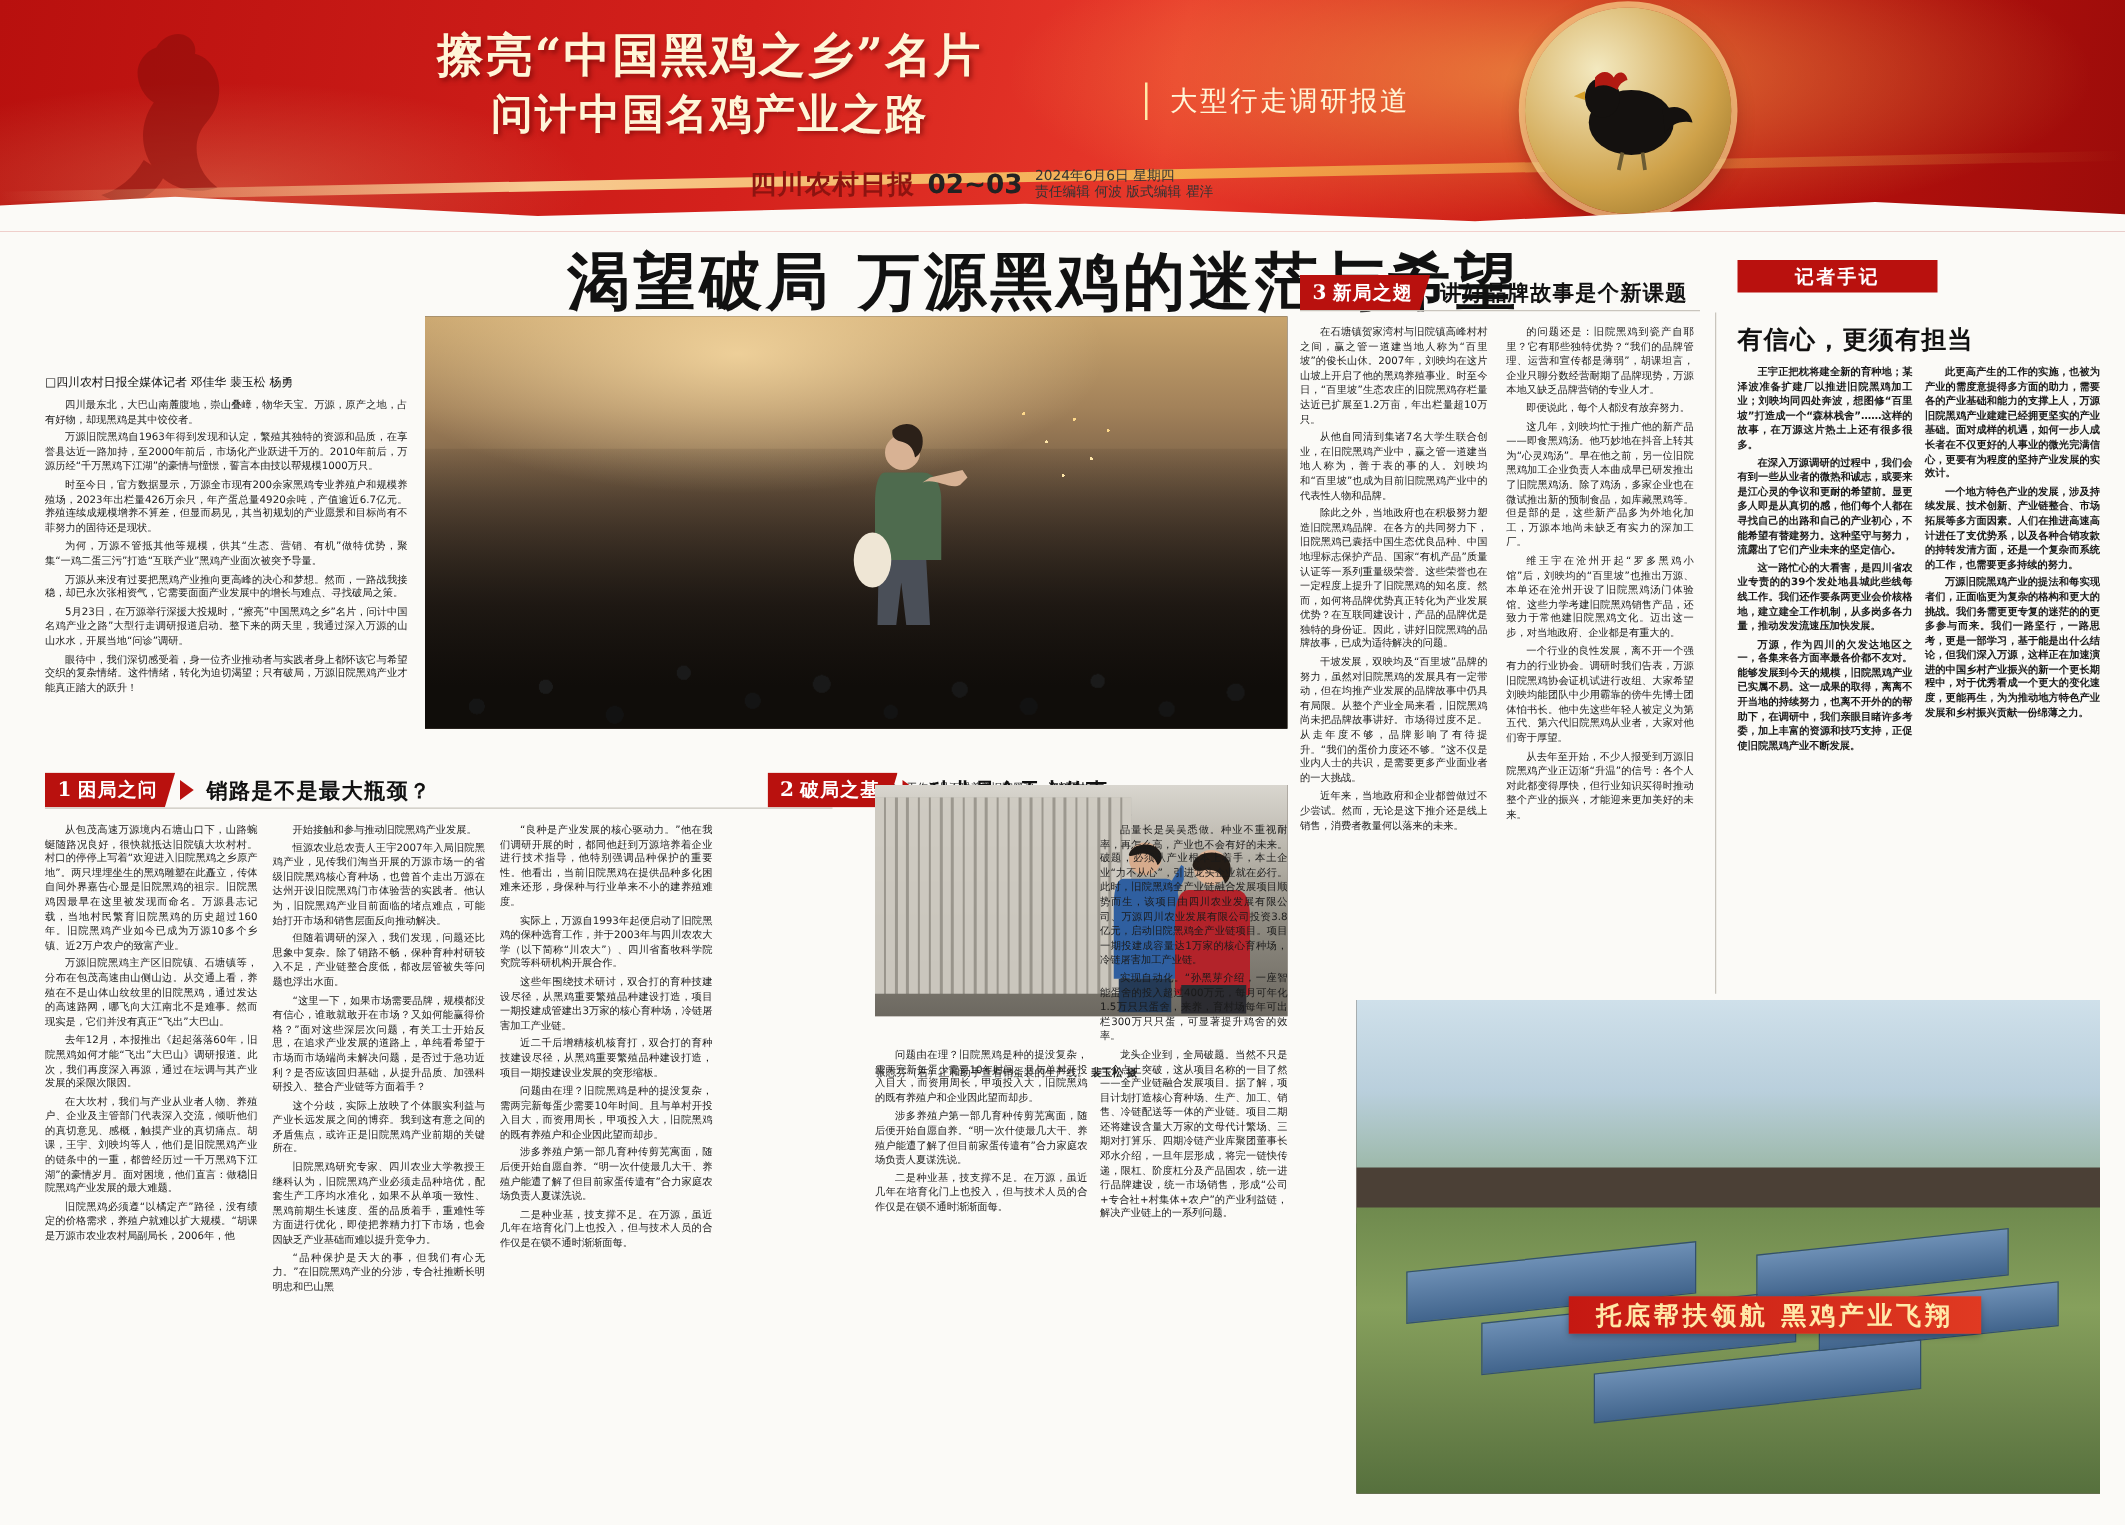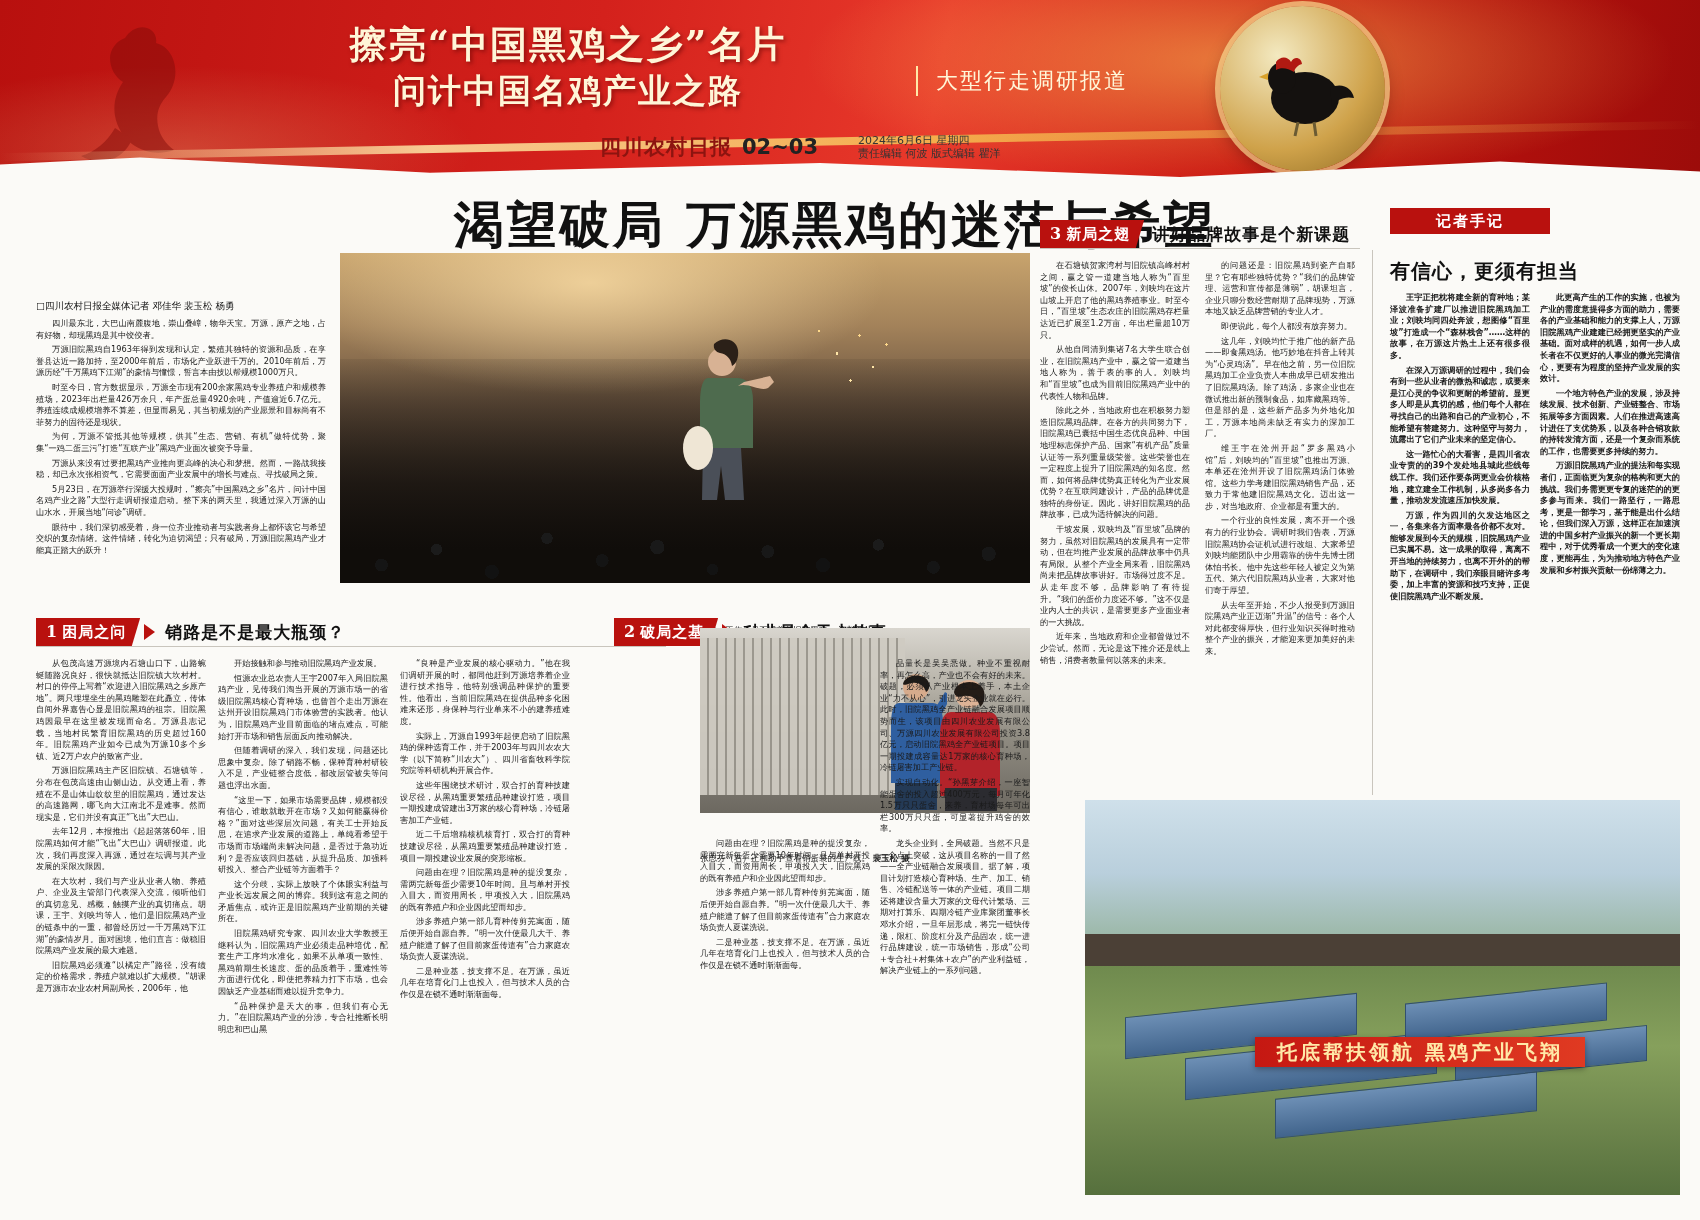--- a/index.html
+++ b/index.html
@@ -246,21 +246,21 @@
         <path d="M80 52c12-6 22 0 24 10-10-2-18 2-22 9z" fill="#14110f"></path>
         <path d="M48 86l-3 14M64 86l2 14" stroke="#6b5b33" stroke-width="3"></path>
       </svg>
     </div>
 
     <div class="mh-wave"></div>
 
     <div class="nameplate">
       <span class="np-logo">四川农村日报</span>
       <span class="np-page">02~03</span>
-      <span class="np-meta" style="margin-left:30px;">
+      <span class="np-meta" style="">
         <span>2024年6月6日  星期四</span><br>
         <span>责任编辑 何波  版式编辑 瞿洋</span>
       </span>
     </div>
   </div>
 
   <div class="headline">渴望破局  万源黑鸡的迷茫与希望</div>
 
   <div class="photo ph-main">
     <div class="sky"></div>

